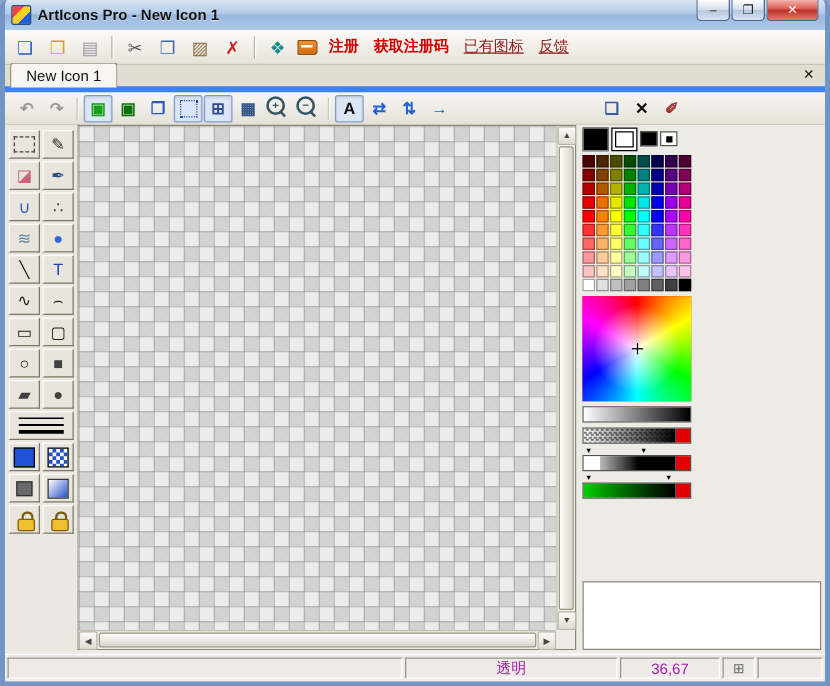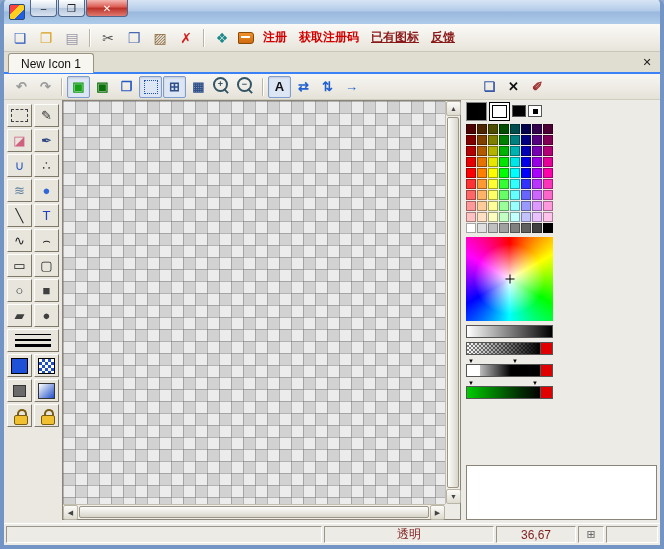--- a/index.html
+++ b/index.html
@@ -29,25 +29,25 @@
 
   
   .toolbar{height:28px;flex:0 0 28px;display:flex;align-items:center;gap:2px;padding:0 4px;
     background:linear-gradient(#fbfaf7,#e7e4da);border-bottom:1px solid #c9c5b8}
   .tbtn{width:24px;height:22px;display:flex;align-items:center;justify-content:center;font-size:14px;line-height:1}
   .tsep{width:2px;height:18px;border-left:1px solid #b8b4a6;border-right:1px solid #fff;margin:0 3px}
   .book-icon{width:16px;height:12px;background:linear-gradient(#f0922a,#d06a10);border:1px solid #8a4a08;
     border-radius:1px 3px 3px 1px;position:relative;margin:0 2px}
   .book-icon::before{content:"";position:absolute;left:2px;top:3px;right:3px;height:2px;background:#fff}
   .t-red{color:#d00000;font-weight:bold;padding:0 5px;white-space:nowrap}
-  .t-link{color:#8a1a1a;font-weight:bold;text-decoration:underline;padding:0 5px;white-space:nowrap}
+  .t-link{color:#8a1a1a;font-weight:normal;text-decoration:underline;padding:0 5px;white-space:nowrap}
 
   
   .tabbar{height:22px;flex:0 0 22px;display:flex;align-items:flex-end;background:#e0ddd1;
-    border-bottom:2px solid #3b82f6;padding:0 4px}
+    border-bottom:5px solid #3b82f6;padding:0 4px}
   .tab{background:#f7f6f1;border:1px solid #9a9583;border-bottom:none;border-radius:3px 3px 0 0;
     padding:3px 12px 2px;position:relative;top:1px;font-size:12px;color:#111}
   .tab-close{margin-left:auto;width:18px;height:16px;display:flex;align-items:center;justify-content:center;
     font-size:11px;color:#222;margin-bottom:2px}
 
   
   .toolbar2{height:26px;flex:0 0 26px;display:flex;align-items:center;gap:1px;padding:0 6px;
     background:linear-gradient(#f7f6f2,#e5e2d8);border-bottom:1px solid #cfccc0}
   .tbtn2{width:23px;height:22px;border:1px solid transparent;display:flex;align-items:center;justify-content:center;
     font-size:13px;line-height:1;background:transparent;border-radius:2px;font-weight:bold}
@@ -140,38 +140,39 @@
 
   .formatcol{flex:1;display:flex;flex-direction:column;margin-left:4px;min-width:0}
   .format-list{flex:1;background:#fff;border:1px solid #8a8578;overflow:hidden}
   .sel-item{height:34px;background:#3a6fd8;color:#fff;display:flex;flex-direction:column;justify-content:center;
     padding-left:36px;font-size:11px;line-height:13px}
   .preview-panel{height:55px;flex:0 0 55px;margin-top:4px;background:#fff;border:1px solid #8a8578}
 
   
   .statusbar{height:22px;flex:0 0 22px;display:flex;gap:2px;padding:2px;background:#ecebe5;border-top:1px solid #fff}
   .seg{border:1px solid;border-color:#9a9588 #ffffff #ffffff #9a9588;display:flex;align-items:center;
-    justify-content:center;padding:0 4px;color:#7f1d1d;white-space:nowrap}
+    justify-content:center;padding:0 4px;color:#a21caf;white-space:nowrap}
   .seg-msg{flex:1;justify-content:flex-start}
   .seg-trans{width:170px;flex:0 0 170px}
   .seg-coords{width:80px;flex:0 0 80px}
   .seg-icon{width:26px;flex:0 0 26px;color:#666;font-size:11px}
   .seg-gap{width:52px;flex:0 0 52px}
   .seg-zoom{width:92px;flex:0 0 92px;gap:4px}
   .zoom-mag{position:relative;width:14px;height:14px}
   .zoom-mag::before{content:"";position:absolute;left:1px;top:0;width:8px;height:8px;border:2px solid #3355aa;border-radius:50%}
   .zoom-mag::after{content:"";position:absolute;width:6px;height:2px;background:#3355aa;transform:rotate(45deg);right:0;bottom:2px}
 </style>
 </head>
 <body>
 
 <div class="window">
 
   <div class="titlebar">
     <span class="app-icon"></span>
+    <span class="title-text">ArtIcons Pro - New Icon 1</span>
     <span class="win-controls">
       <span class="win-btn btn-min">–</span>
       <span class="win-btn btn-max">❐</span>
       <span class="win-btn btn-close">✕</span>
     </span>
   </div>
 
 
   <div class="toolbar">
     <span class="tbtn" style="color:#2858c0">❏</span>

